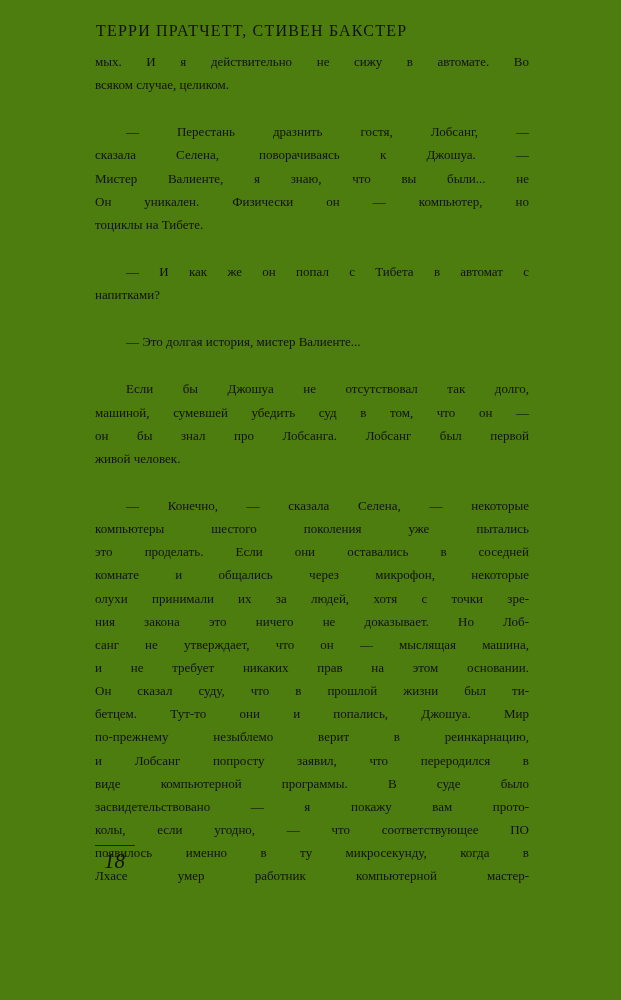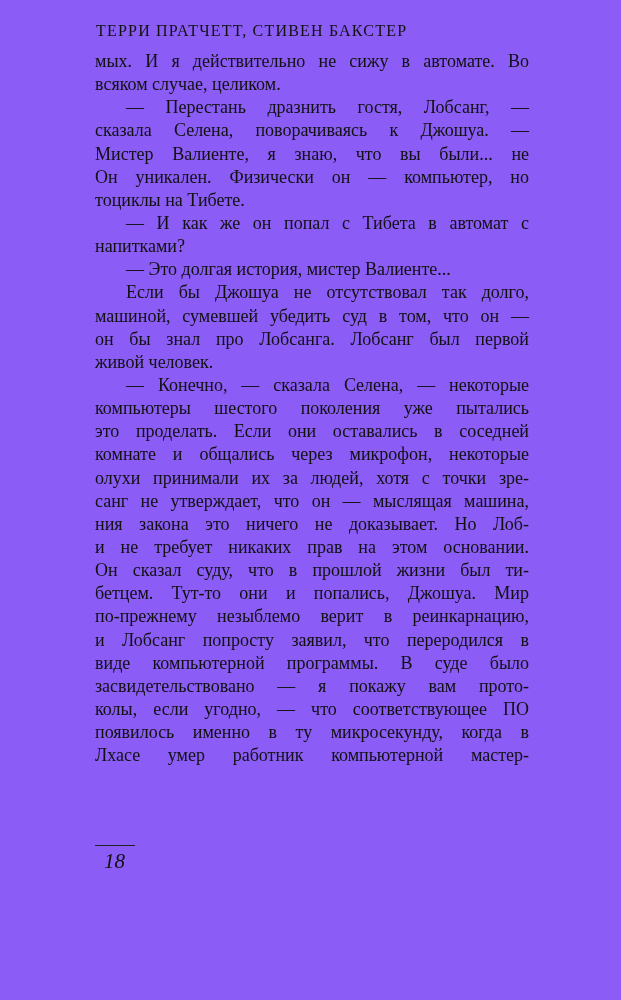--- a/index.html
+++ b/index.html
@@ -1,30 +1,30 @@
 <!DOCTYPE html>
 <html><head>
 <meta charset="utf-8">
 <style>
   html, body { margin: 0; padding: 0; background: #ffffff; }
   body { width: 621px; height: 1000px; position: relative; overflow: hidden; }
-  .page { position: absolute; left: 0; top: 0; width: 621px; height: 1000px; background: #8b5cf6; color: #111; }
+  .page { position: absolute; left: 0; top: 0; width: 621px; height: 1000px; background: #4d7c0f; color: #111; }
   .running-head {
     position: absolute; left: 96px; top: 22px;
     font-family: "Liberation Serif", "DejaVu Serif", serif;
     font-size: 16px; letter-spacing: 1.2px; color: #111; white-space: nowrap;
   }
   .body-text {
     position: absolute; left: 95px; top: 50px; width: 434px;
     font-family: "Liberation Serif", "DejaVu Serif", serif;
-    font-size: 18px; line-height: 23.15px; color: #111;
+    font-size: 13px; line-height: 23.15px; color: #111;
   }
   .line { display: block; height: 23.15px; white-space: nowrap; text-align: justify; text-align-last: justify; }
   .line.last { text-align-last: left; }
-  .line.indent { padding-left: 31px; }
+  .line.indent { padding-left: 31px; margin-top: 24px; }
   .footer-rule { position: absolute; left: 95px; top: 845px; width: 40px; height: 1px; background: #222; }
   .page-number {
     position: absolute; left: 104px; top: 849px;
     font-family: "Liberation Serif", "DejaVu Serif", serif; font-size: 21px; color: #111; font-style: italic;
   }
 </style>
 </head>
 <body>
 
 <div class="page">
@@ -43,22 +43,22 @@
     <span class="line indent last">— Это долгая история, мистер Валиенте...</span>
     <span class="line indent">Если бы Джошуа не отсутствовал так долго,</span>
     <span class="line">машиной, сумевшей убедить суд в том, что он —</span>
     <span class="line">он бы знал про Лобсанга. Лобсанг был первой</span>
     <span class="line last">живой человек.</span>
     <span class="line indent">— Конечно, — сказала Селена, — некоторые</span>
     <span class="line">компьютеры шестого поколения уже пытались</span>
     <span class="line">это проделать. Если они оставались в соседней</span>
     <span class="line">комнате и общались через микрофон, некоторые</span>
     <span class="line">олухи принимали их за людей, хотя с точки зре-</span>
+    <span class="line">ния закона это ничего не доказывает. Но Лоб-</span>
     <span class="line">санг не утверждает, что он — мыслящая машина,</span>
-    <span class="line">ния закона это ничего не доказывает. Но Лоб-</span>
     <span class="line">и не требует никаких прав на этом основании.</span>
     <span class="line">Он сказал суду, что в прошлой жизни был ти-</span>
     <span class="line">бетцем. Тут-то они и попались, Джошуа. Мир</span>
     <span class="line">по-прежнему незыблемо верит в реинкарнацию,</span>
     <span class="line">и Лобсанг попросту заявил, что переродился в</span>
     <span class="line">виде компьютерной программы. В суде было</span>
     <span class="line">засвидетельствовано — я покажу вам прото-</span>
     <span class="line">колы, если угодно, — что соответствующее ПО</span>
     <span class="line">появилось именно в ту микросекунду, когда в</span>
     <span class="line">Лхасе умер работник компьютерной мастер-</span>

